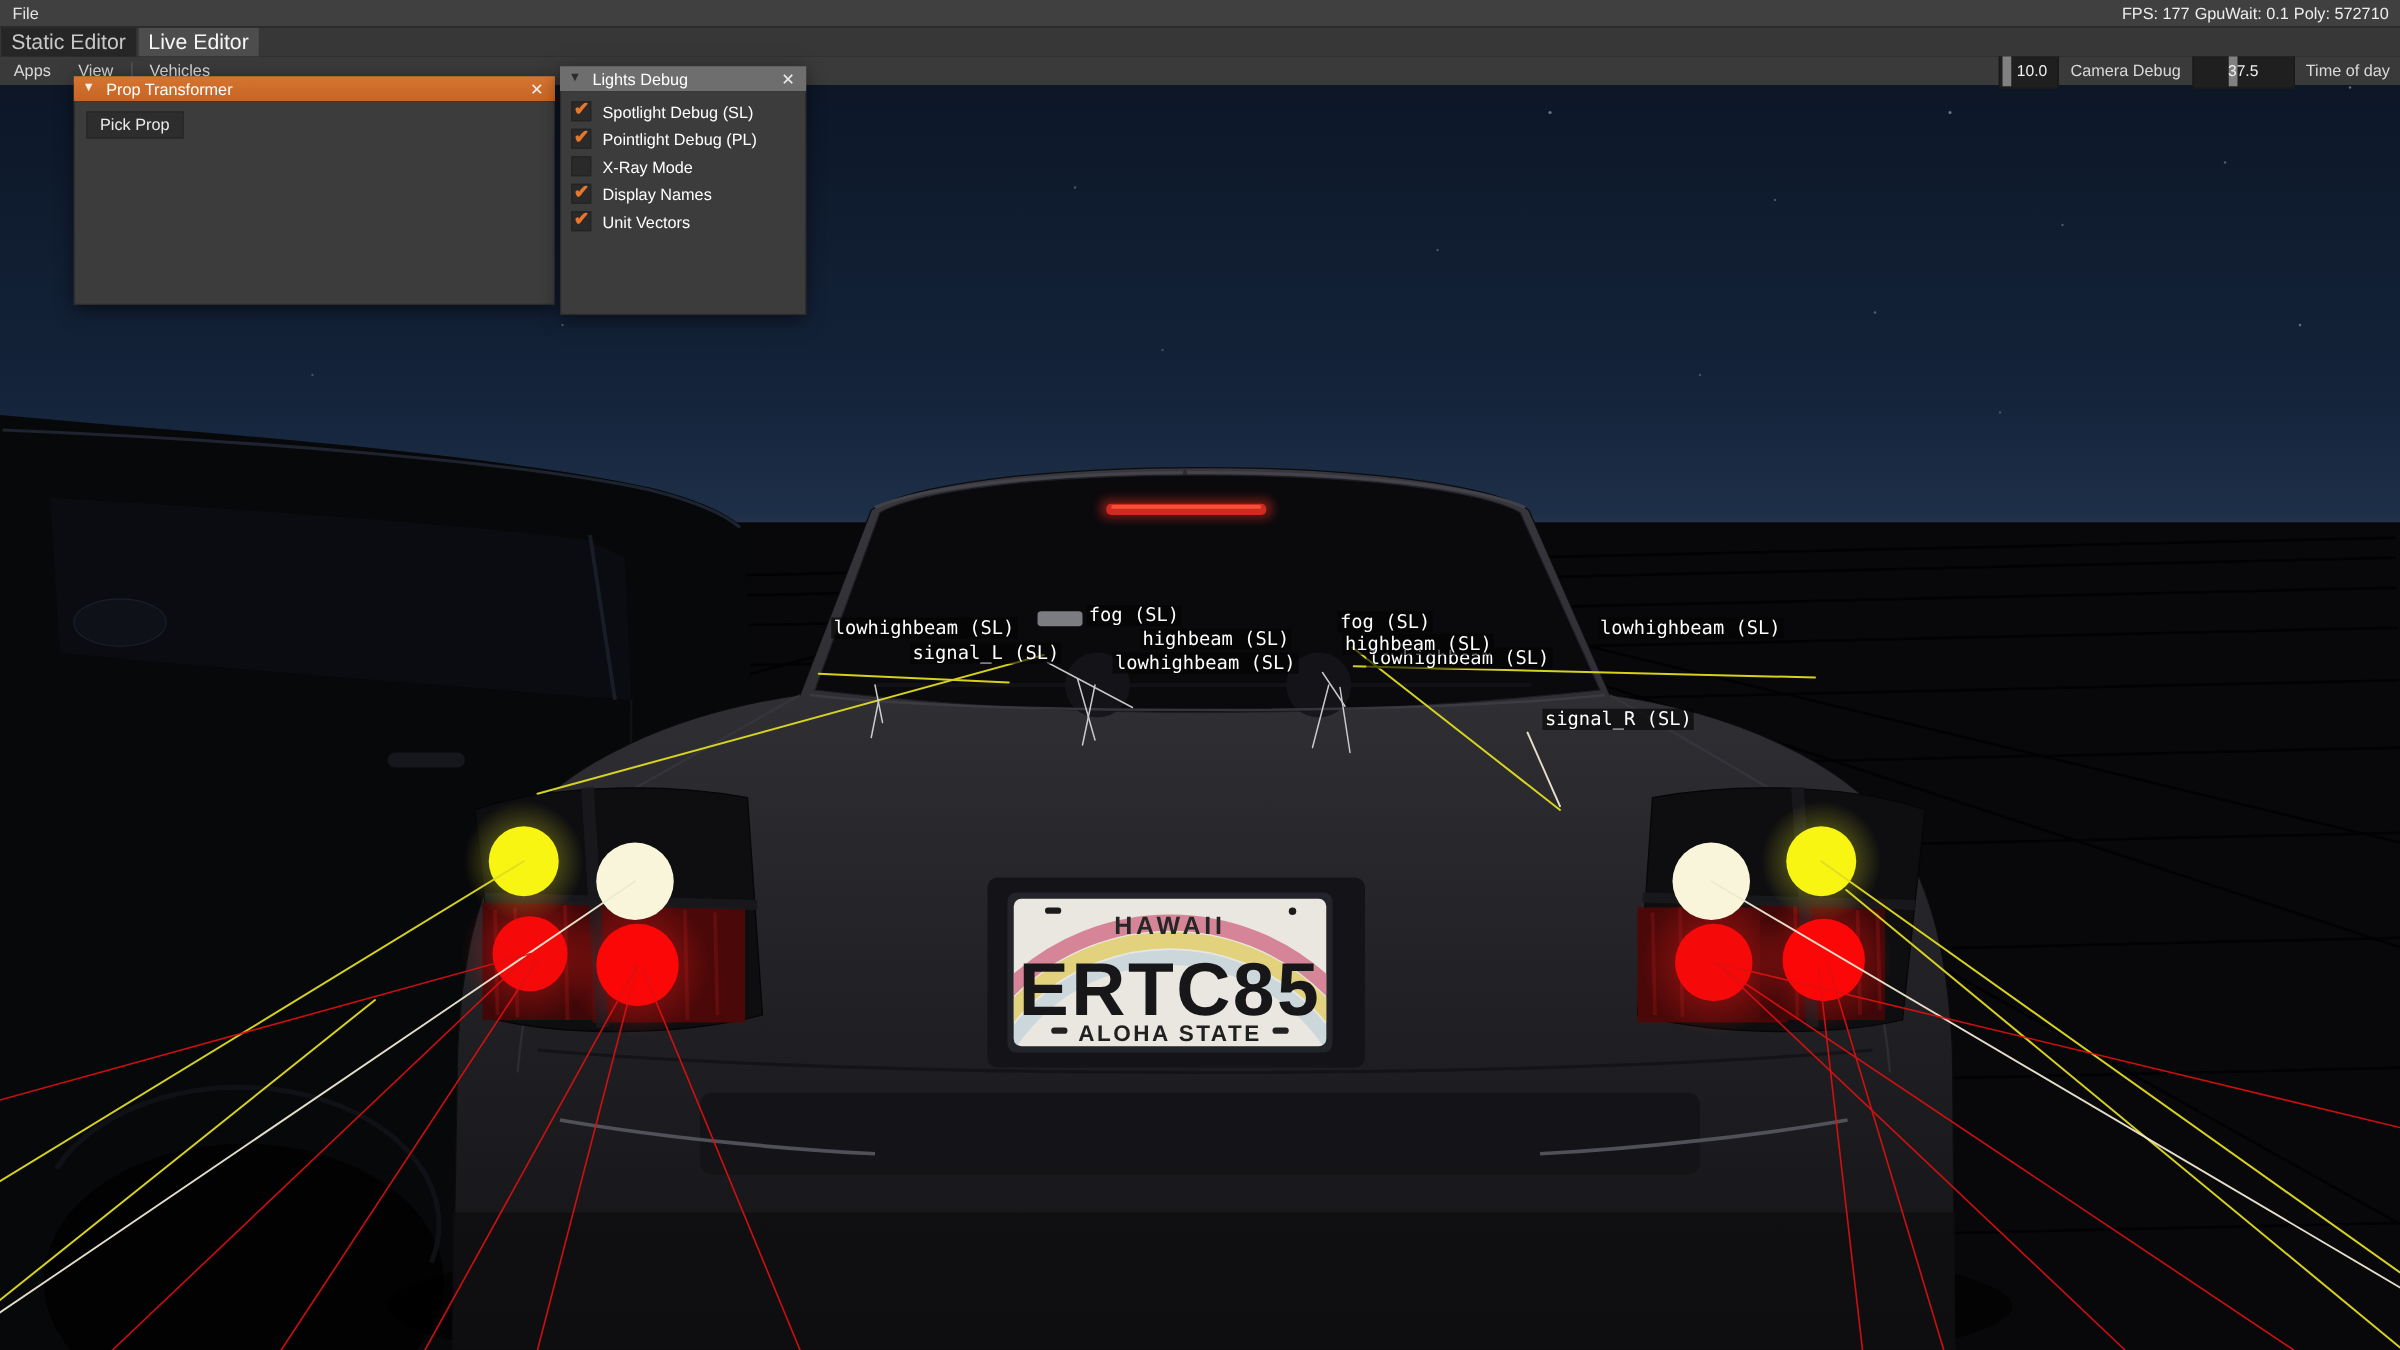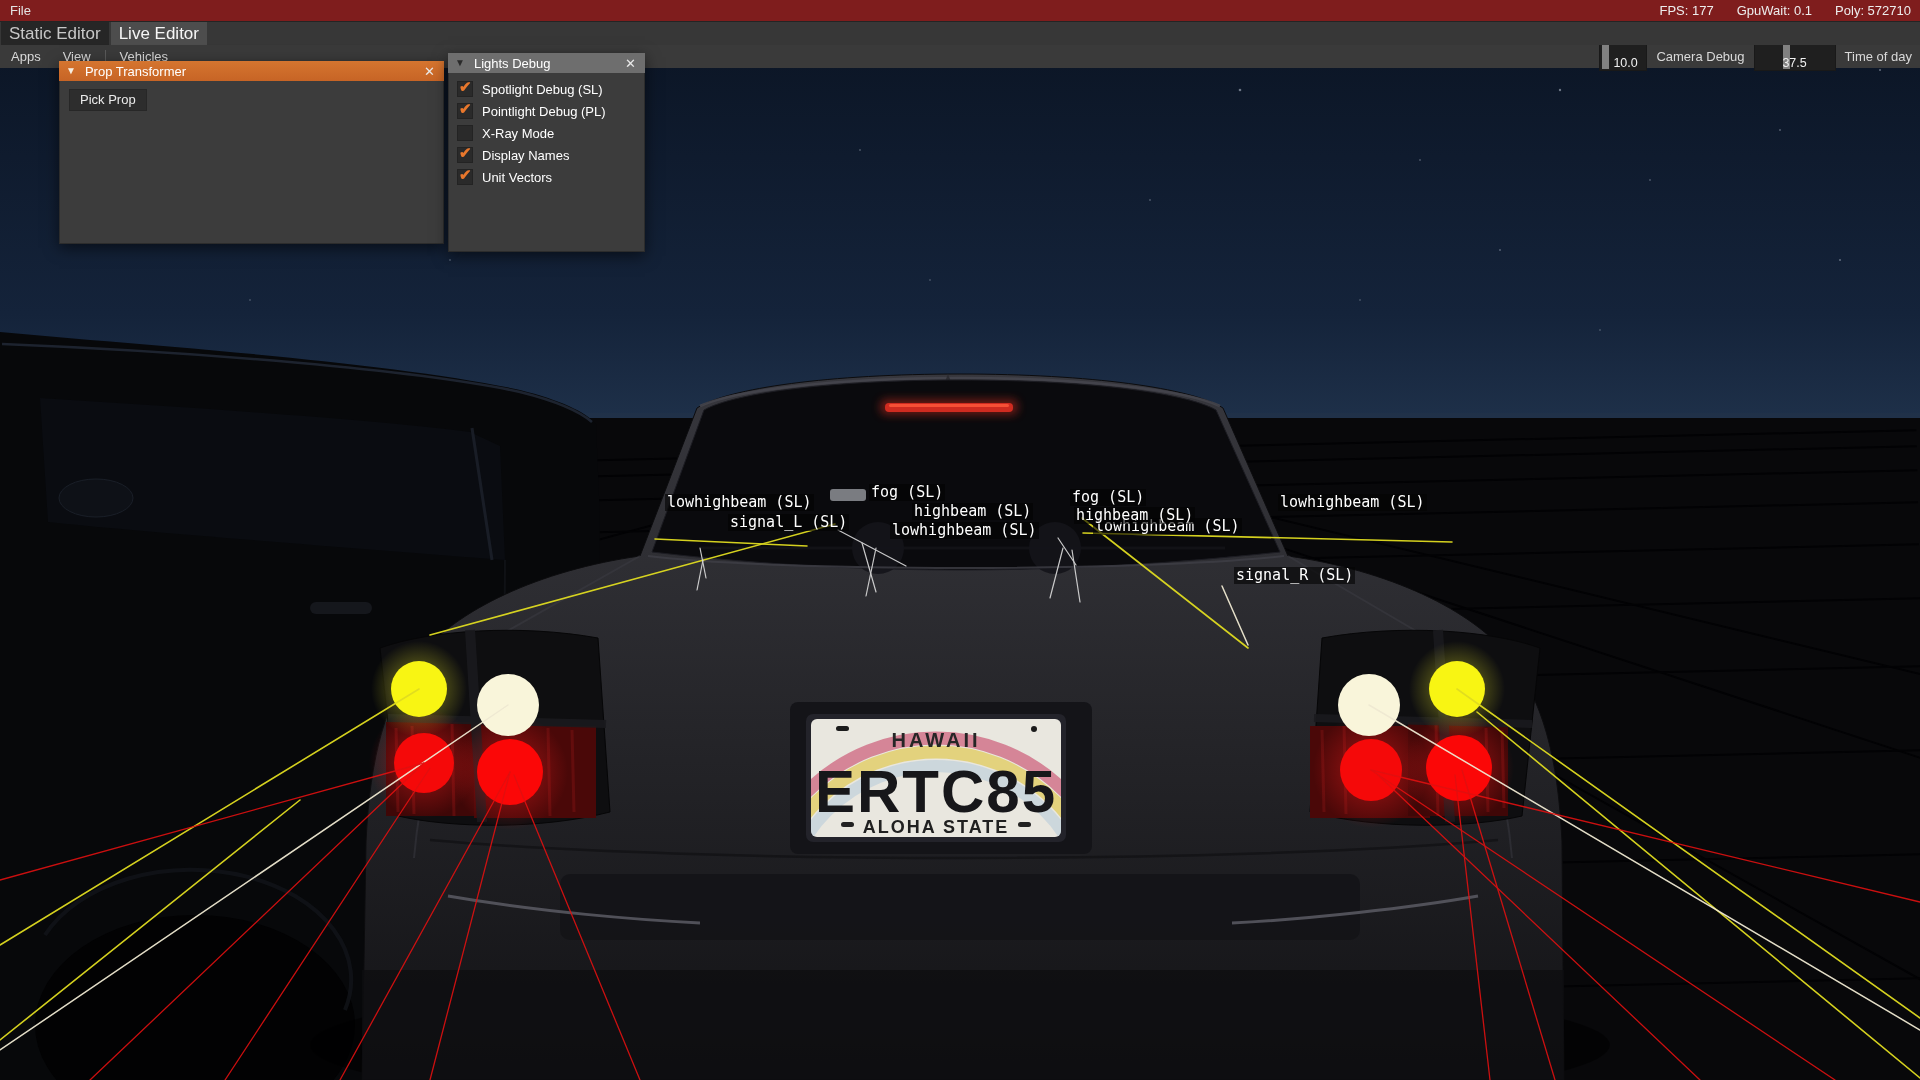--- a/index.html
+++ b/index.html
@@ -1,35 +1,35 @@
 <!DOCTYPE html>
 <html><head>
 <meta charset="utf-8">
 <style>
   html,body{margin:0;padding:0;background:#000;}
   body{width:1920px;height:1080px;overflow:hidden;font-family:"Liberation Sans",sans-serif;}
   .stage{position:relative;width:1920px;height:1080px;background:#060608;}
   svg.scene{position:absolute;left:0;top:0;z-index:1;}
 
   
-  .menu-bar{position:absolute;top:0;left:0;width:100%;height:22px;background:#7f1d1d;
+  .menu-bar{position:absolute;top:0;left:0;width:100%;height:22px;background:#404040;
     display:flex;align-items:center;font-size:13px;color:#e3e3e3;z-index:30;border-bottom:1px solid #242424;box-sizing:border-box;}
   .menu-bar .file{padding:0 14px 0 10px;}
-  .menu-bar .stats{margin-left:auto;display:flex;gap:23px;padding-right:9px;color:#ededed;}
+  .menu-bar .stats{margin-left:auto;display:flex;gap:4px;padding-right:9px;color:#ededed;}
   .tab-bar{position:absolute;top:22px;left:0;width:100%;height:23px;background:#373737;display:flex;align-items:stretch;z-index:29;}
   .tab{display:flex;align-items:center;padding:0 8px;font-size:17px;}
   .tab.static{background:#262626;color:#c8c8c8;margin-left:1px;}
   .tab.live{background:#4d4d4d;color:#f6f6f6;margin-left:2px;}
   .toolbar-row{position:absolute;top:45px;left:0;width:100%;height:23px;background:#3a3a3a;
     display:flex;align-items:center;font-size:13px;color:#d9d9d9;z-index:28;}
   .toolbar-row .mitem{padding:0 11px;}
   .vsep{width:1px;height:14px;background:#5a5a5a;margin:0 3px;}
   .tb-right{margin-left:auto;display:flex;align-items:center;gap:9px;padding-right:8px;}
   .numbox{position:relative;height:28px;background:#1f1f1f;border:1px solid #191919;
-    display:flex;align-items:flex-end;color:#f0f0f0;font-size:12.5px;box-sizing:border-box;}
+    display:flex;align-items:center;color:#f0f0f0;font-size:12.5px;box-sizing:border-box;}
   .numbox .handle{position:absolute;top:1px;bottom:1px;width:7px;background:#9a9a9a;opacity:.8;}
   .numbox.speed{width:48px;}
   .numbox.speed .handle{left:2px;}
   .numbox.speed .val{margin-left:13px;}
   .numbox.time{width:82px;justify-content:center;}
   .numbox.time .handle{left:28px;}
   .numbox.time .val{position:relative;}
 
   
   .panel{position:absolute;z-index:40;box-shadow:0 4px 14px rgba(0,0,0,.55);}

